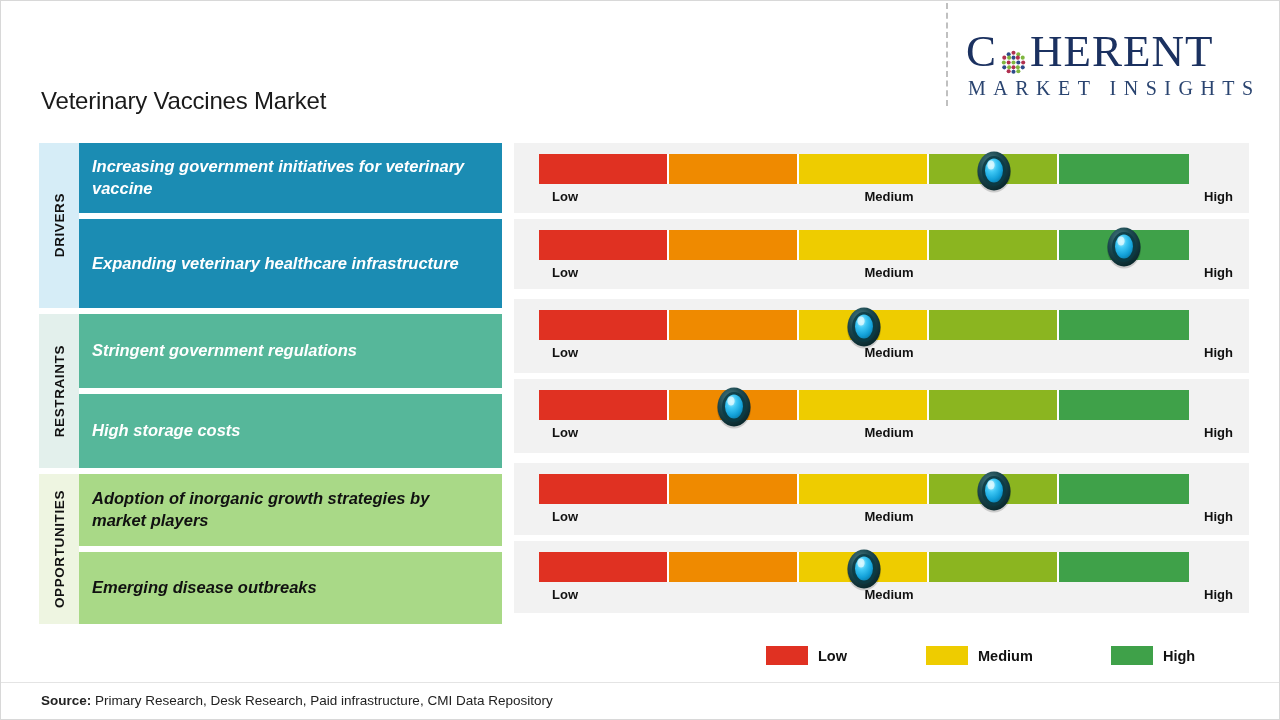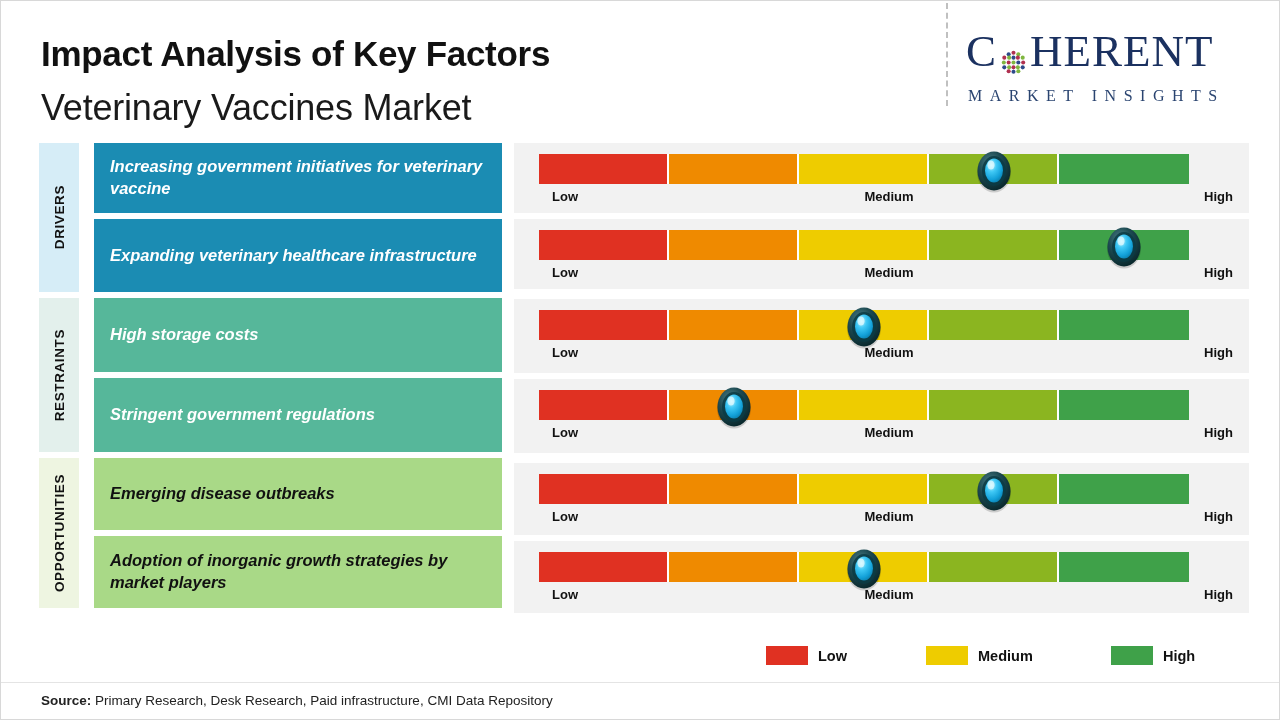--- a/index.html
+++ b/index.html
@@ -17,21 +17,21 @@
   }
 
   
   .title-main {
     position: absolute; left: 40px; top: 33px;
     font-size: 35px; font-weight: bold; color: #111111;
     letter-spacing: -0.3px; white-space: nowrap;
   }
   .title-sub {
     position: absolute; left: 40px; top: 86px;
-    font-size: 36px; font-weight: normal; color: #1a1a1a;
+    font-size: 24px; font-weight: normal; color: #1a1a1a;
     letter-spacing: -0.2px; white-space: nowrap;
   }
 
   .divider-dashed {
     position: absolute; left: 945px; top: 2px;
     width: 0; height: 103px;
     border-left: 2px dashed #c0c0c0;
   }
 
   
@@ -52,39 +52,39 @@
     display: inline-block;
     width: 31px; height: 31px;
     margin: 0 1px 4px 1px;
     vertical-align: middle;
     position: relative; top: 3px;
   }
   .logo-rest { display: inline-block; }
   .logo-sub {
     position: absolute; left: 2px; top: 52px;
     font-family: "Liberation Serif", serif;
-    font-size: 16px; color: #2a4470;
-    letter-spacing: 7.5px; white-space: nowrap; margin-top: 10px;
+    font-size: 20px; color: #2a4470;
+    letter-spacing: 7.5px; white-space: nowrap;
   }
 
   
   .groups { position: absolute; left: 38px; top: 142px; width: 463px; }
   .group { position: relative; margin-bottom: 6px; }
   .group-strip {
     position: absolute; left: 0; top: 0; bottom: 0;
     width: 40px;
     display: flex; align-items: center; justify-content: center;
   }
   .group-strip span {
     writing-mode: vertical-rl;
     transform: rotate(180deg);
     font-size: 13.5px; font-weight: bold; color: #111;
     letter-spacing: 0.6px;
   }
-  .group-cards { margin-left: 55px; }
+  .group-cards { margin-left: 37px; }
   .factor-card {
     display: flex; align-items: center;
     padding: 0 16px;
     margin-bottom: 6px;
     font-size: 16.5px; font-weight: bold; font-style: italic;
     line-height: 1.33;
   }
   .g-drivers .group-strip { background: #d6edf7; }
   .g-drivers .factor-card { background: #1b8cb3; color: #ffffff; }
   .g-restraints .group-strip { background: #e3f0ec; }
@@ -149,21 +149,20 @@
   .footer-rule {
     position: absolute; left: 0; top: 681px; width: 1278px; height: 1px;
     background: #e4e4e4;
   }
 </style>
 </head>
 <body>
 
 <div id="page">
 
-  <div class="title-main">Impact Analysis of Key Factors</div>
   <div class="title-sub">Veterinary Vaccines Market</div>
 
   <div class="divider-dashed"></div>
 
   <div class="logo">
     <div class="logo-word">
       <span class="logo-c">C</span>
       <span class="logo-globe">
         <svg viewBox="0 0 32 32" width="31" height="31" aria-hidden="true">
           <g>
@@ -197,41 +196,41 @@
   </div>
 
   <div class="groups">
 
     <div class="group g-drivers">
       <div class="group-strip">
         <span>DRIVERS</span>
       </div>
       <div class="group-cards">
         <div class="factor-card" style="height:70px">Increasing government initiatives for veterinary vaccine</div>
-        <div class="factor-card" style="height:73px">Expanding veterinary healthcare infrastructure</div>
+        <div class="factor-card" style="height:89px">Expanding veterinary healthcare infrastructure</div>
       </div>
     </div>
 
     <div class="group g-restraints">
       <div class="group-strip">
         <span>RESTRAINTS</span>
       </div>
       <div class="group-cards">
+        <div class="factor-card" style="height:74px">Stringent government regulations</div>
         <div class="factor-card" style="height:74px">High storage costs</div>
-        <div class="factor-card" style="height:74px">Stringent government regulations</div>
       </div>
     </div>
 
     <div class="group g-opportunities">
       <div class="group-strip">
         <span>OPPORTUNITIES</span>
       </div>
       <div class="group-cards">
+        <div class="factor-card" style="height:72px">Adoption of inorganic growth strategies by market players</div>
         <div class="factor-card" style="height:72px">Emerging disease outbreaks</div>
-        <div class="factor-card" style="height:72px">Adoption of inorganic growth strategies by market players</div>
       </div>
     </div>
 
   </div>
 
   <div class="gauges">
       <div class="gauge-row" style="height: 70px; margin-bottom: 6px;">
         <div class="bar">
           <div class="seg" style="background: rgb(224, 49, 34);"></div>
           <div class="seg" style="background: rgb(239, 138, 0);"></div>

